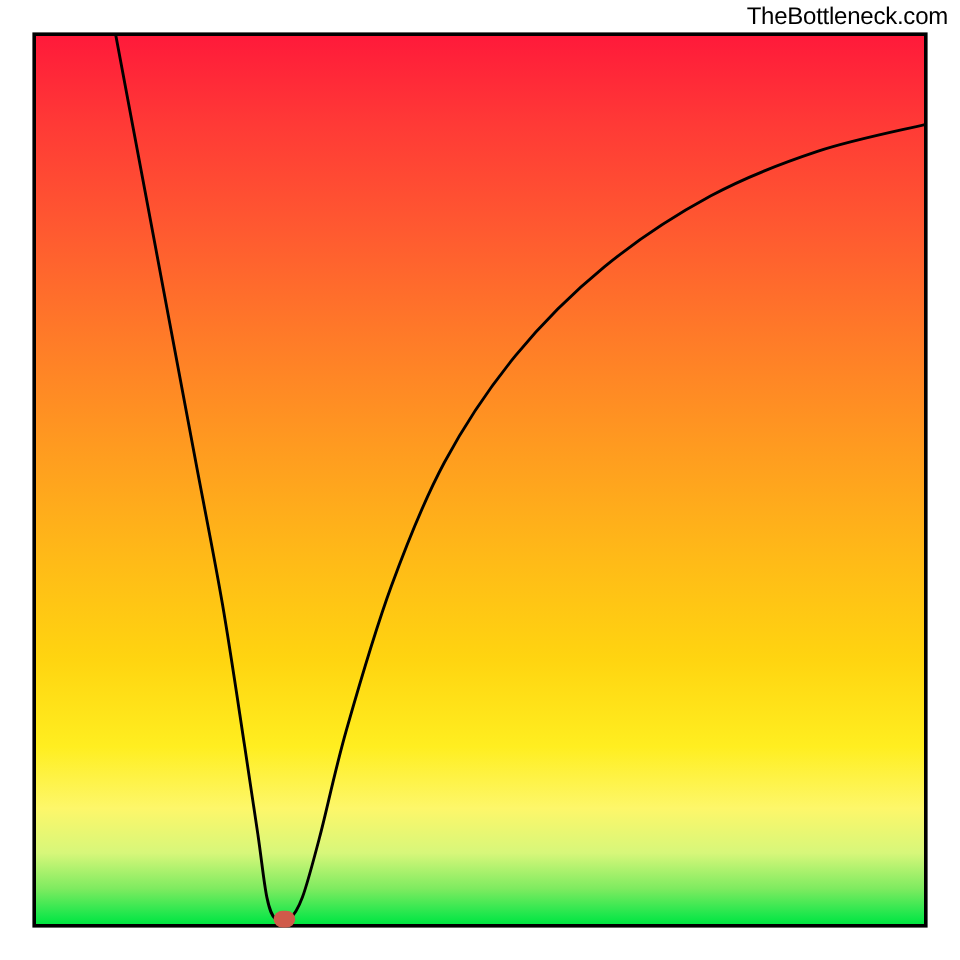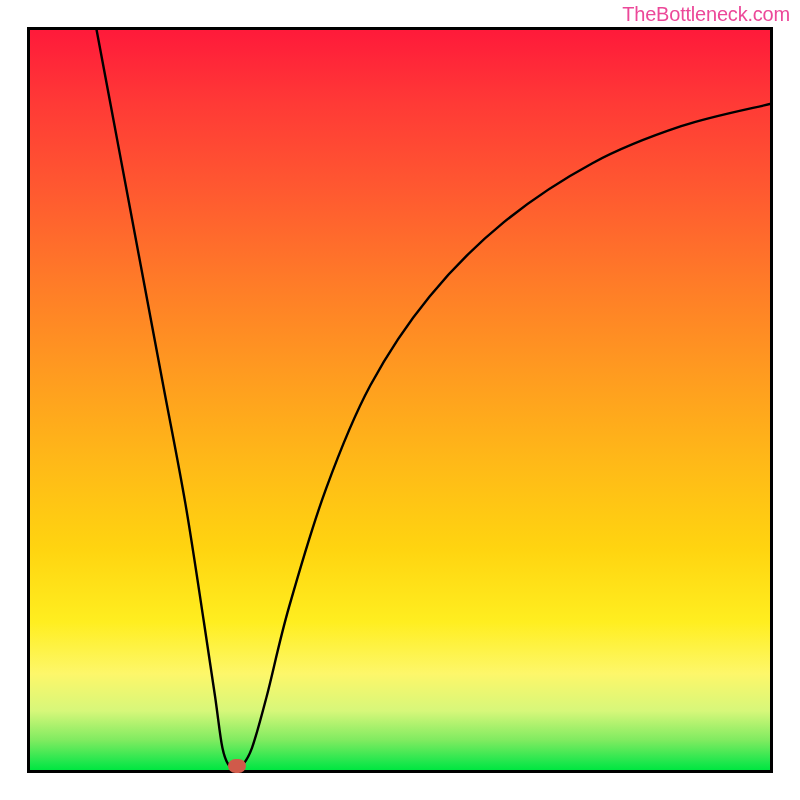--- a/index.html
+++ b/index.html
@@ -54,21 +54,21 @@
     width: 18px;
     height: 14px;
     background: #d05a4a;
     border-radius: 50% / 60%;
     transform: translate(-50%, -50%);
   }
   .watermark {
     position: absolute;
     top: 3px;
     right: 10px;
-    color: #ec4899;
+    color: #000000;
     font-size: 20px;
     letter-spacing: -0.2px;
   }
 </style>
 </head>
 <body>
 
 <div class="frame">
   <div class="watermark">TheBottleneck.com</div>
   <div class="plot-area">

